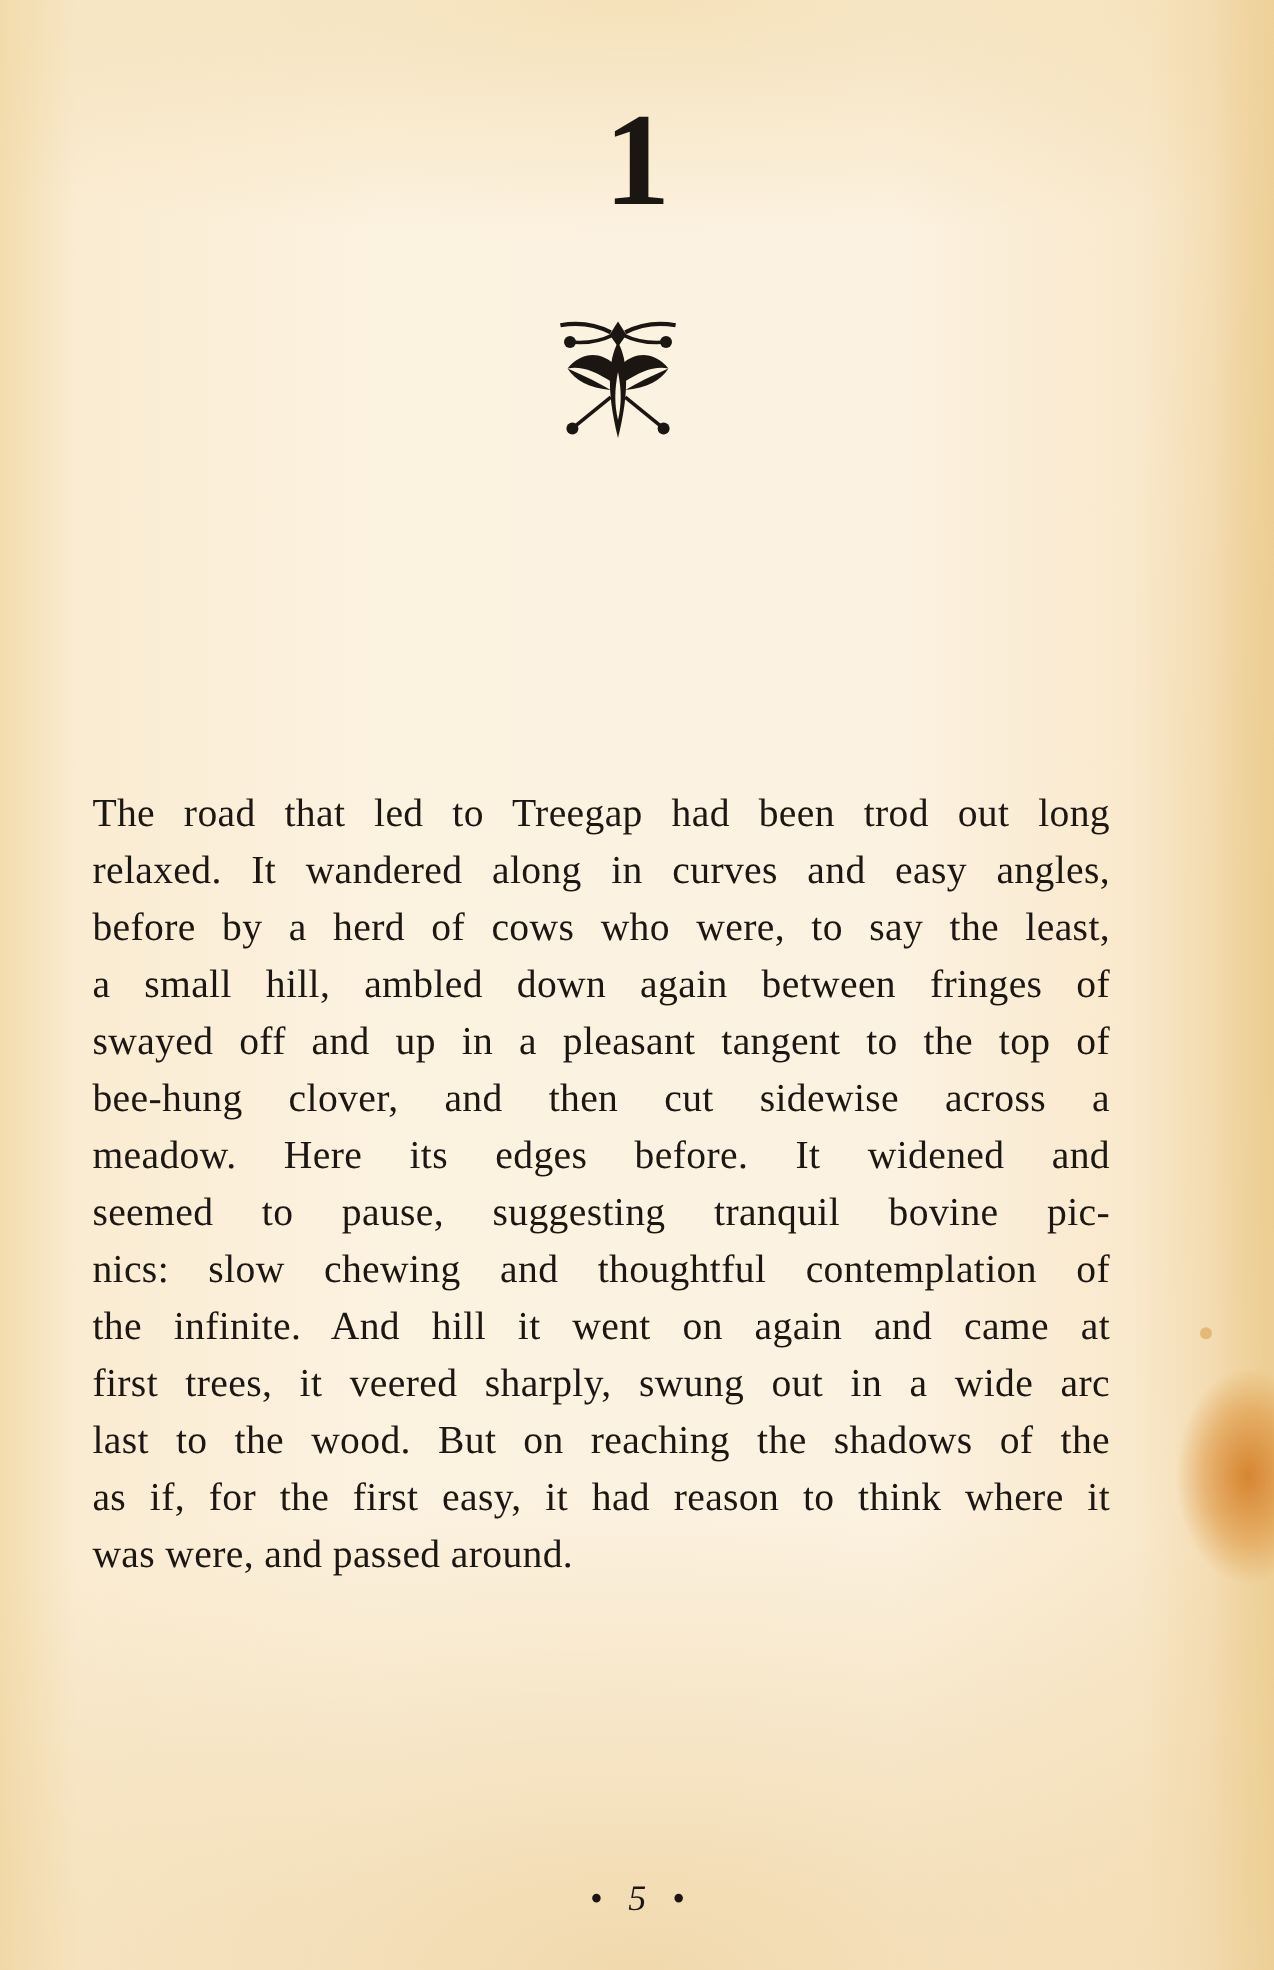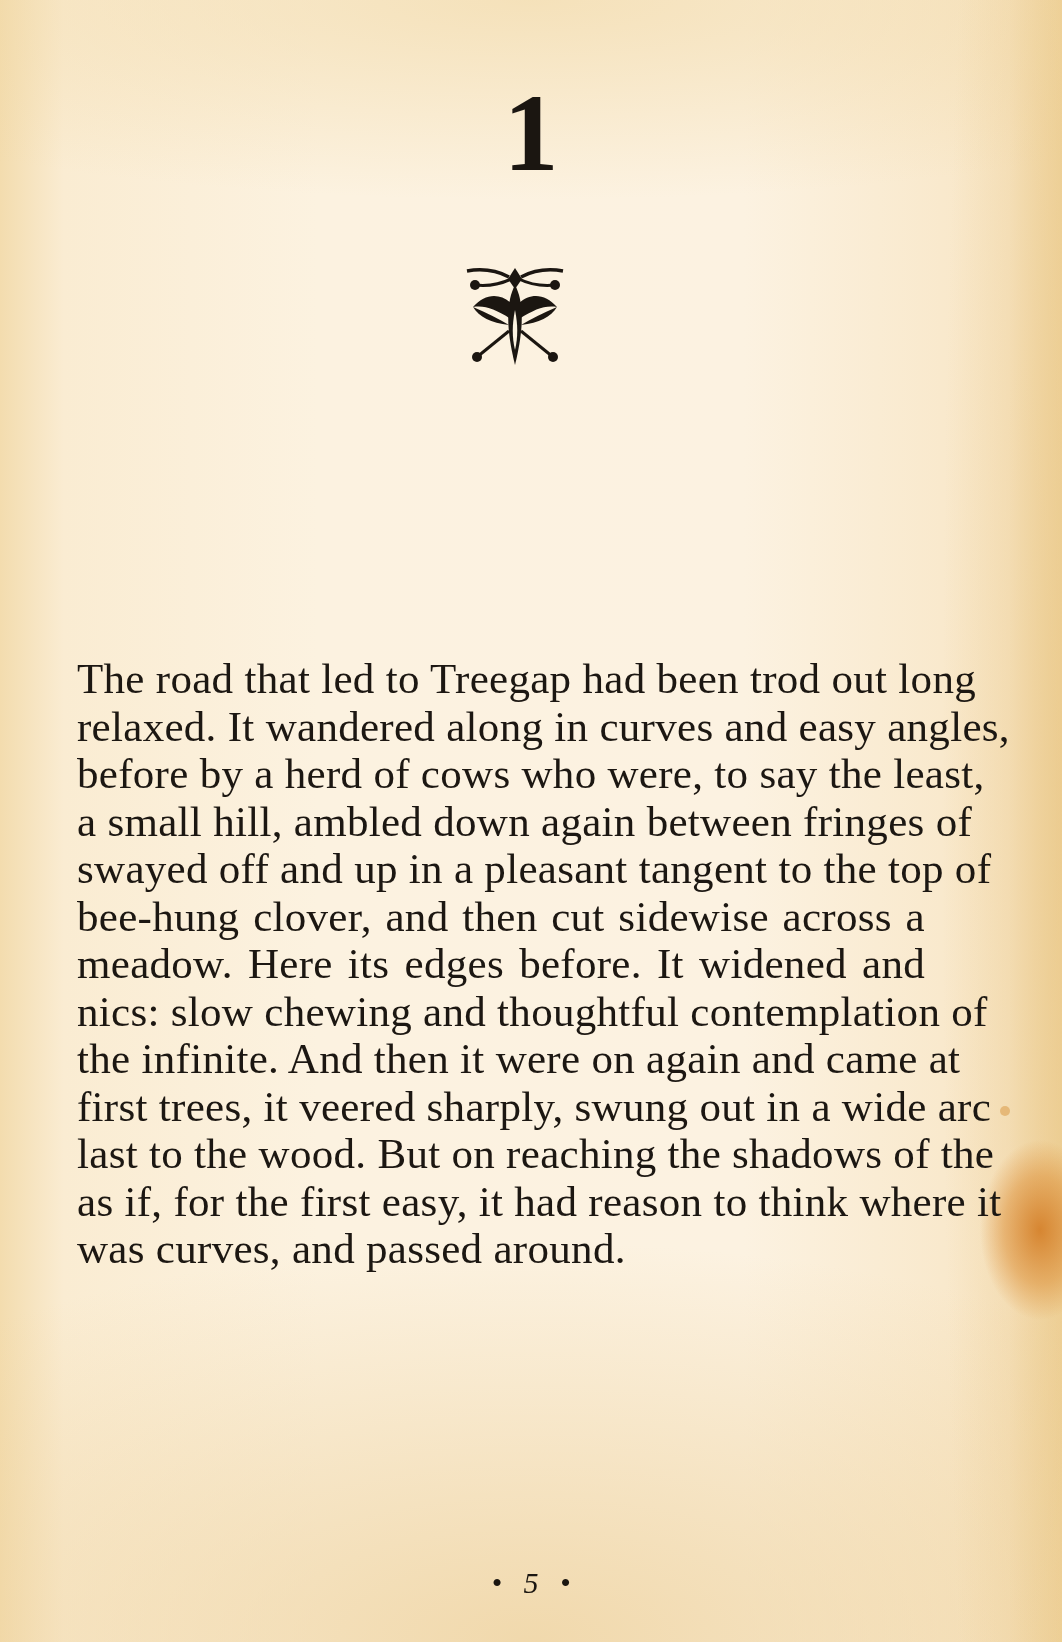--- a/index.html
+++ b/index.html
@@ -17,21 +17,21 @@
   .chapter-num {
     position: absolute; left: 0; right: 0; top: 78px; text-align: center;
     font-family: "Liberation Serif", serif; font-size: 110px; line-height: 1; font-weight: bold;
     color: #1b1611;
   }
   .ornament {
     position: absolute; left: 465px; top: 265px; width: 100px; height: 100px;
   }
   .text-block {
     position: absolute; left: 77px; top: 655px; width: 848px;
-    font-family: "Liberation Serif", serif; font-size: 43px; letter-spacing: 0.3px;
+    font-family: "Liberation Serif", serif; font-size: 33px; letter-spacing: 0.3px;
   }
   .line {
     height: 47.5px; line-height: 47.5px; white-space: nowrap;
     text-align: justify; text-align-last: justify;
   }
   .line.last { text-align-last: left; }
   .line.indent { padding-left: 38px; }
   .folio {
     position: absolute; left: 0; right: 0; top: 1566px; text-align: center;
     font-family: "Liberation Serif", serif; font-style: italic; font-size: 30px;
@@ -78,26 +78,27 @@
 
   <div class="text-block">
     <div>
       <div class="line">The road that led to Treegap had been trod out long</div>
       <div class="line">relaxed. It wandered along in curves and easy angles,</div>
       <div class="line">before by a herd of cows who were, to say the least,</div>
       <div class="line">a small hill, ambled down again between fringes of</div>
       <div class="line">swayed off and up in a pleasant tangent to the top of</div>
       <div class="line">bee-hung clover, and then cut sidewise across a</div>
       <div class="line">meadow. Here its edges before. It widened and</div>
+      <div class="line">seemed to pause, suggesting tranquil bovine pic-</div>
       <div class="line">nics: slow chewing and thoughtful contemplation of</div>
-      <div class="line">the infinite. And then it were on again and came at</div>
+      <div class="line">the infinite. And hill it went on again and came at</div>
       <div class="line">first trees, it veered sharply, swung out in a wide arc</div>
       <div class="line">last to the wood. But on reaching the shadows of the</div>
       <div class="line">as if, for the first easy, it had reason to think where it</div>
-      <div class="line last">was curves, and passed around.</div>
+      <div class="line last">was were, and passed around.</div>
     </div>
     <div>
     </div>
   </div>
 
   <div class="stain-spot"></div>
 
   <div class="folio">• 5 •</div>
 </div>
 

